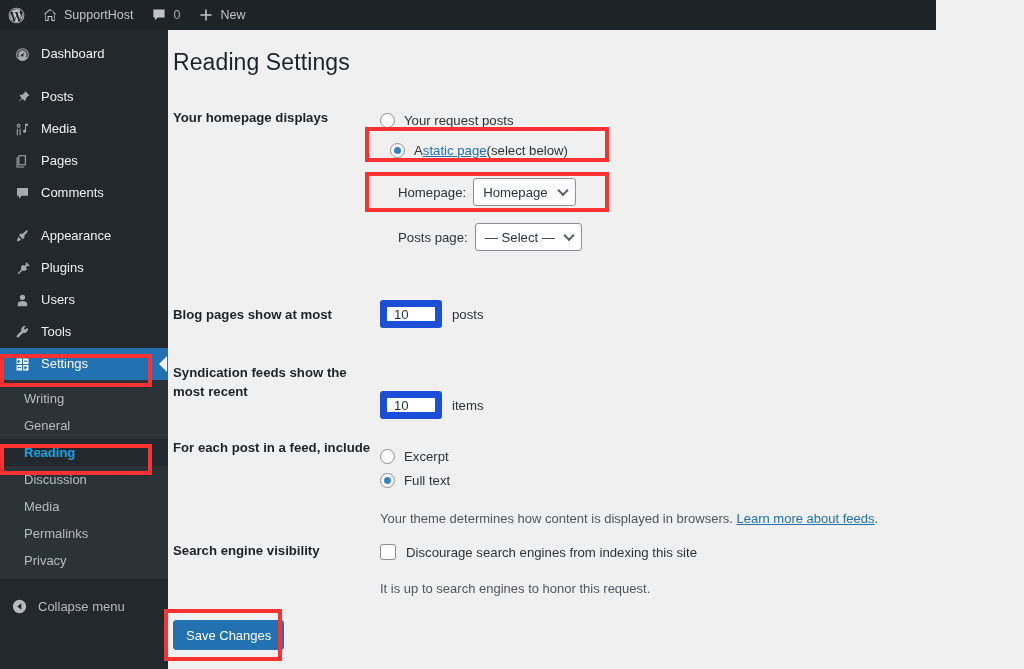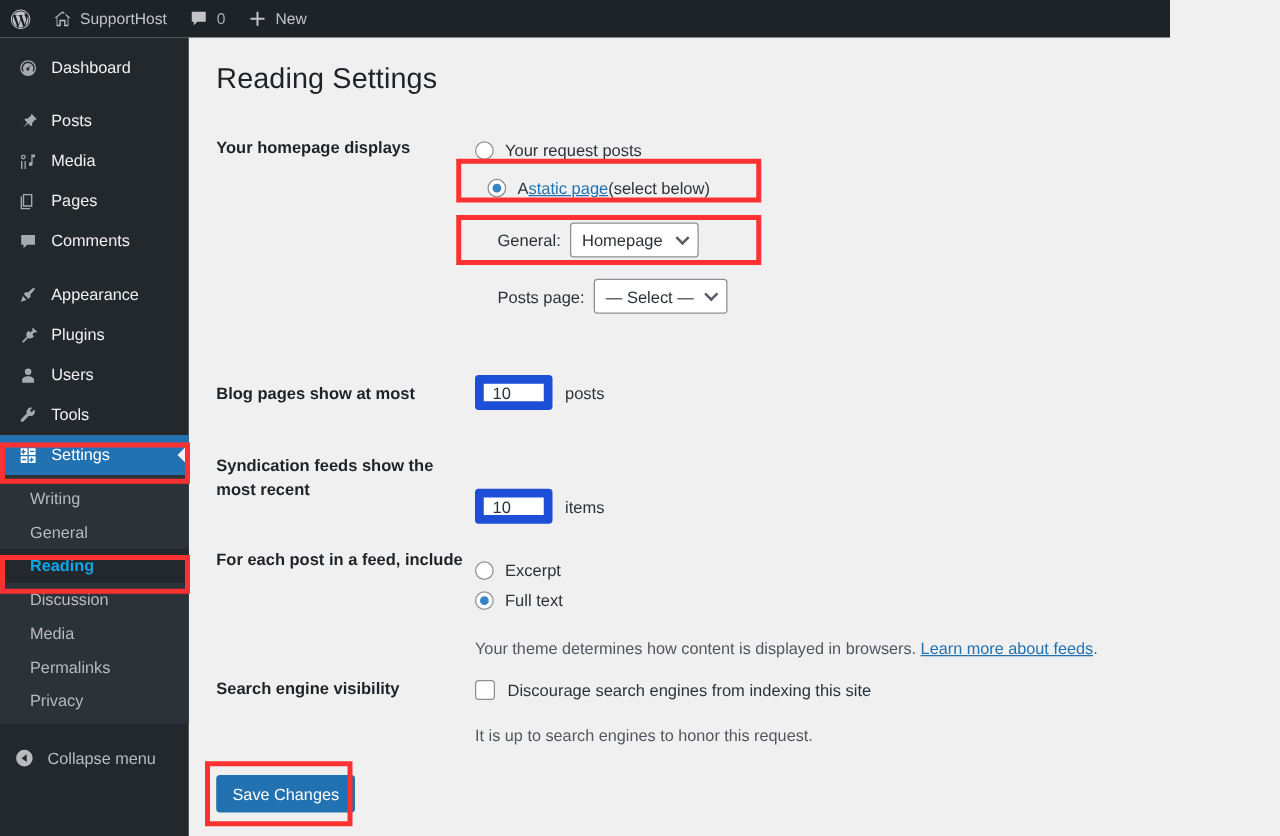--- a/index.html
+++ b/index.html
@@ -29,21 +29,21 @@
     color: #c3c4c7; white-space: nowrap;
   }
   .ab-item.first { padding-left: 8px; padding-right: 8px; }
   .ab-icon { display: inline-flex; align-items: center; justify-content: center; }
   .ab-icon svg { display: block; }
   .ab-count { color: #a7aaad; font-size: 12.5px; }
 
   
   #sidebar {
     position: absolute; top: 30px; left: 0;
-    width: 151px; height: 639px;
+    width: 168px; height: 639px;
     background: #23282d;
     z-index: 30;
   }
   .menu-item {
     position: relative;
     display: flex; align-items: center;
     height: 32px; padding-left: 12px;
     color: #eee; font-size: 13px;
     line-height: 32px;
   }
@@ -366,21 +366,21 @@
         </div>
 
         <div class="radio-line" style="height:24px; margin-top:6px; padding-left:10px;">
           <span class="radio checked"></span>
           <span>A </span>
           <a href="#">static page</a>
           <span> (select below)</span>
         </div>
 
         <div class="select-row" style="margin-top:16px; padding-left:18px;">
-          <span class="sel-label">General:</span>
+          <span class="sel-label">Homepage:</span>
           <span class="wp-select">
             <span>Homepage</span>
             <span class="chev"></span>
           </span>
         </div>
 
         <div class="select-row" style="margin-top:17px; padding-left:18px;">
           <span class="sel-label">Posts page:</span>
           <span class="wp-select">
             <span>— Select —</span>

